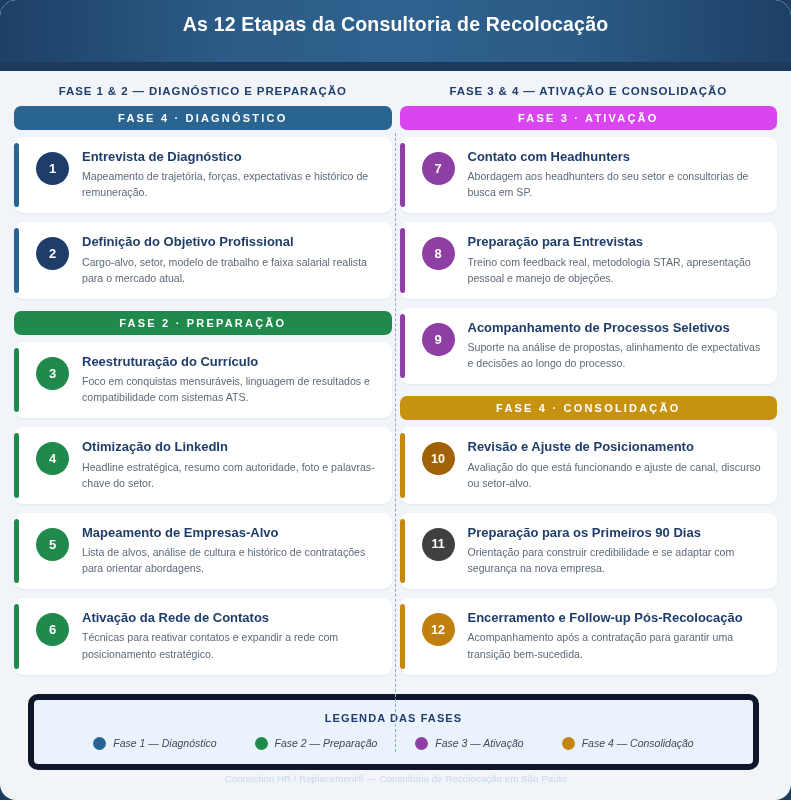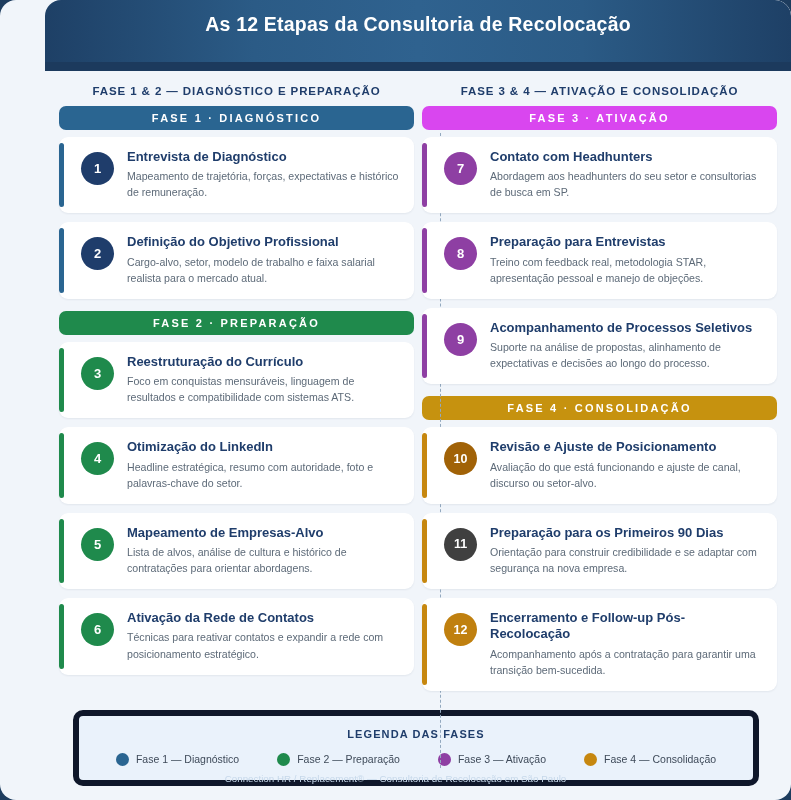--- a/index.html
+++ b/index.html
@@ -15,21 +15,20 @@
   }
   .canvas {
     position: absolute;
     left: 0; top: 0;
     width: 791px;
     height: 800px;
     background: #f1f5fa;
     border-radius: 16px;
     overflow: hidden;
     box-sizing: border-box;
-    padding-left: 45px;
   }
   
   .header {
     position: relative;
     height: 62px;
     background: linear-gradient(90deg,#1e4066 0%, #2b5b86 28%, #2f628f 50%, #2b5b86 72%, #1e4066 100%);
     border-radius: 16px 16px 0 0;
     padding-top: 6px;
     box-sizing: border-box;
   }
@@ -155,20 +154,21 @@
     font-size: 11px;
     font-weight: bold;
     letter-spacing: 1.1px;
     margin-bottom: 13px;
   }
   .legend-items {
     display: flex;
     justify-content: center;
     gap: 38px;
     flex-wrap: wrap;
+    font-style: italic;
   }
   .legend-item {
     display: flex;
     align-items: center;
     gap: 7px;
     font-size: 10.5px;
     color: #3e4a59;
   }
   .legend-dot {
     width: 13px;
@@ -193,21 +193,21 @@
   <div class="header">
     <div class="header-title">As 12 Etapas da Consultoria de Recolocação</div>
   </div>
   <div class="header-rule"></div>
 
   <div class="board">
     <div class="divider"></div>
     <div class="columns" id="columns">
         <div class="col">
           <div class="col-head">FASE 1 &amp; 2 — DIAGNÓSTICO E PREPARAÇÃO</div>
-          <div class="phase-banner" style="background: rgb(42, 101, 145);">FASE 1 · DIAGNÓSTICO</div>
+          <div class="phase-banner" style="background: rgb(42, 101, 145);">FASE 4 · DIAGNÓSTICO</div>
           <div class="card">
             <div class="card-accent" style="background: rgb(42, 101, 145);"></div>
             <div class="badge" style="background: rgb(31, 61, 107);">1</div>
             <div class="card-text">
               <div class="card-title">Entrevista de Diagnóstico</div>
               <div class="card-desc">Mapeamento de trajetória, forças, expectativas e histórico de remuneração.</div>
             </div>
           </div>
           <div class="card">
             <div class="card-accent" style="background: rgb(42, 101, 145);"></div>

